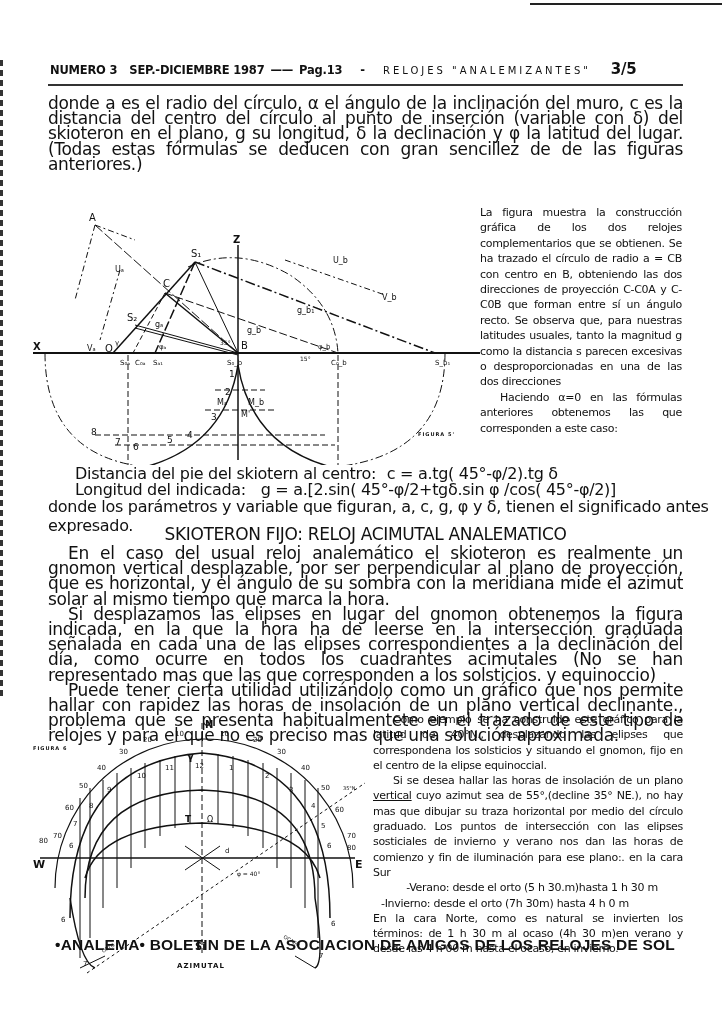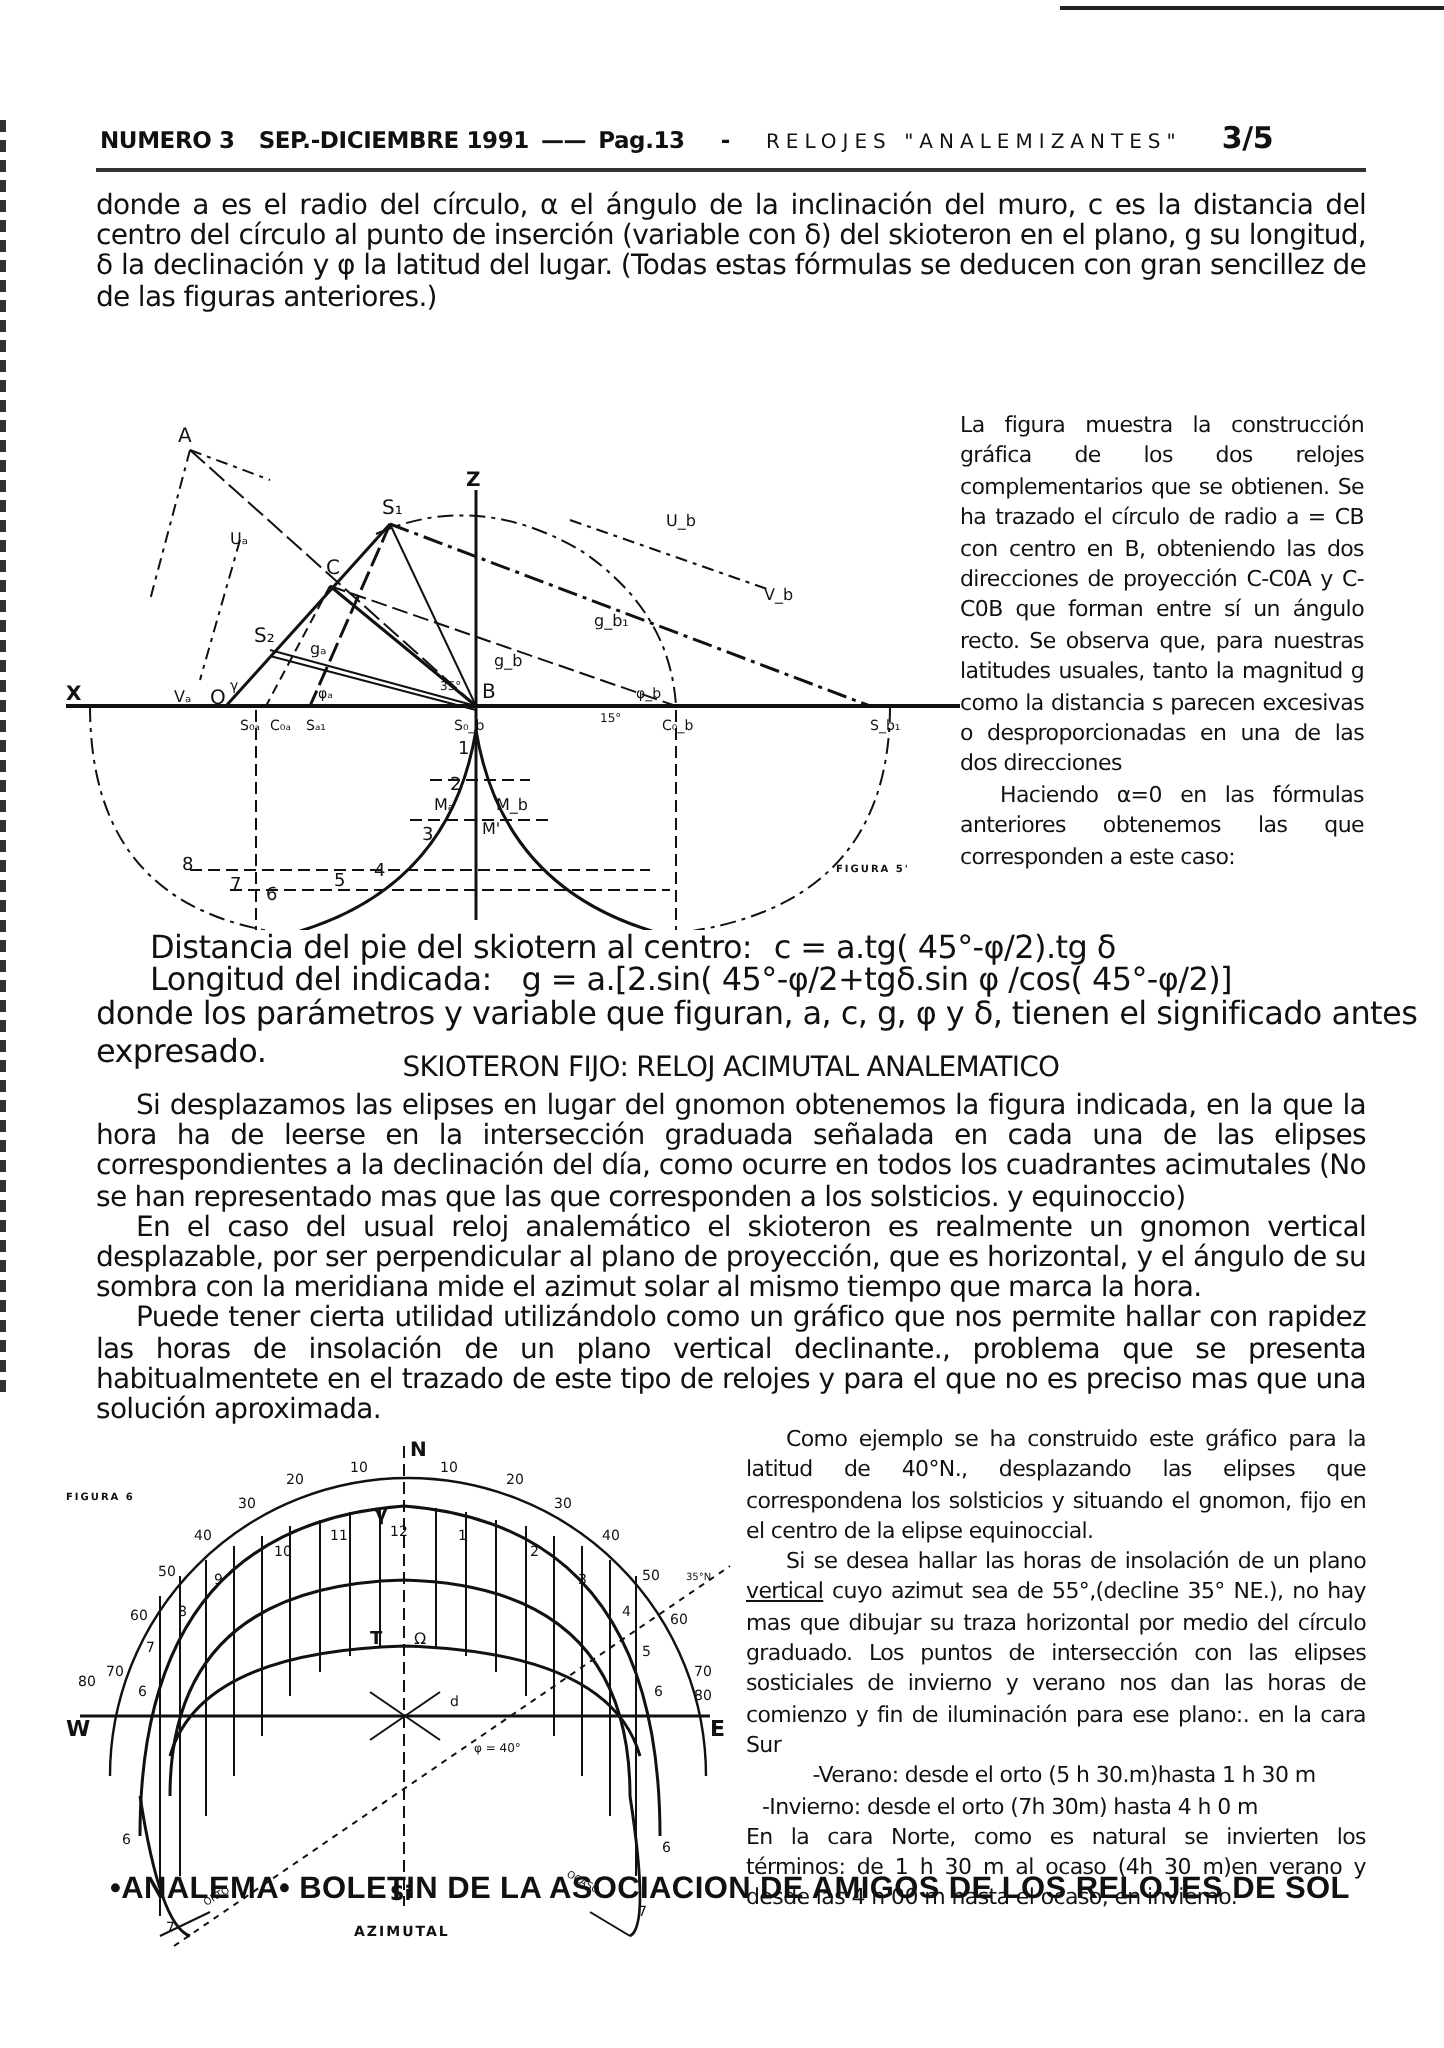--- a/index.html
+++ b/index.html
@@ -6,39 +6,39 @@
   body { width: 722px; height: 1024px; position: relative; overflow: hidden; font-family: "DejaVu Sans", sans-serif; color: #111; }
   .topline { position: absolute; left: 530px; top: 3px; width: 192px; height: 2px; background: #222; }
   .leftedge { position: absolute; left: 0; top: 60px; width: 3px; height: 640px; background: repeating-linear-gradient(#333 0 6px, transparent 6px 10px); }
   .header { position: absolute; left: 50px; top: 60px; width: 630px; font-size: 11.5px; font-weight: bold; display: flex; align-items: baseline; letter-spacing: -0.2px; }
   .header .num { margin-right: 12px; }
   .header .date { margin-right: 6px; }
   .header .pag { margin-right: 18px; }
   .header .title { font-weight: normal; letter-spacing: 3px; font-size: 10px; margin-right: 20px; }
   .header .frac { font-size: 15px; text-align: center; }
   .hrule { position: absolute; left: 48px; top: 84px; width: 635px; height: 1.5px; background: #333; }
-  .txt { position: absolute; font-family: "DejaVu Sans", sans-serif; font-size: 14px; line-height: 15.2px; letter-spacing: -0.35px; text-align: justify; }
+  .txt { position: absolute; font-family: "DejaVu Sans", sans-serif; font-size: 17px; line-height: 15.2px; letter-spacing: -0.35px; text-align: justify; }
   .txt p { margin: 0; }
   .ind { text-indent: 20px; }
   .narrow { font-size: 11px; letter-spacing: -0.3px; }
   .center { text-align: center; }
   .formula { position: absolute; font-size: 16px; letter-spacing: -0.3px; }
   .footer { position: absolute; left: 45px; top: 936px; width: 640px; font-family: "Liberation Sans", sans-serif; font-weight: bold; font-size: 15.5px; letter-spacing: 0.2px; text-align: center; }
   svg text { font-family: "DejaVu Sans", sans-serif; }
   u { text-decoration: underline; }
 </style>
 </head>
 <body>
 
 <div class="topline"></div>
 <div class="leftedge"></div>
 
 <div class="header">
   <span class="num">NUMERO 3</span>
-  <span class="date">SEP.-DICIEMBRE 1991</span>
+  <span class="date">SEP.-DICIEMBRE 1987</span>
   <span class="date">——</span>
   <span class="pag">Pag.13</span>
   <span class="pag">-</span>
   <span class="title">RELOJES "ANALEMIZANTES"</span>
   <span class="frac">3/5</span>
 </div>
 <div class="hrule"></div>
 
 <div class="txt" style="left:48px; top:96px; width:635px;">
   <p>donde a es el radio del círculo, α el ángulo de la inclinación del muro, c es la distancia del centro del círculo al punto de inserción (variable con δ) del skioteron en el plano, g su longitud, δ la declinación y φ la latitud del lugar. (Todas estas fórmulas se deducen con gran sencillez de de las figuras anteriores.)</p>
@@ -133,22 +133,22 @@
   <span style="margin-left:6px;">c = a.tg( 45°-φ/2).tg δ</span>
 </div>
 <div class="formula" style="left:75px; top:480px;">
   <span>Longitud del indicada:</span>
   <span style="margin-left:10px;">g = a.[2.sin( 45°-φ/2+tgδ.sin φ /cos( 45°-φ/2)]</span>
 </div>
 <div class="formula" style="left:48px; top:497px;">donde los parámetros y variable que figuran, a, c, g, φ y δ, tienen el significado antes expresado.</div>
 
 <div class="txt center" style="left:48px; top:527px; width:635px;">SKIOTERON FIJO: RELOJ ACIMUTAL ANALEMATICO</div>
 <div class="txt" style="left:48px; top:546px; width:635px;">
+  <p class="ind">En el caso del usual reloj analemático el skioteron es realmente un gnomon vertical desplazable, por ser perpendicular al plano de proyección, que es horizontal, y el ángulo de su sombra con la meridiana mide el azimut solar al mismo tiempo que marca la hora.</p>
   <p class="ind">Si desplazamos las elipses en lugar del gnomon obtenemos la figura indicada, en la que la hora ha de leerse en la intersección graduada señalada en cada una de las elipses correspondientes a la declinación del día, como ocurre en todos los cuadrantes acimutales (No se han representado mas que las que corresponden a los solsticios. y equinoccio)</p>
-  <p class="ind">En el caso del usual reloj analemático el skioteron es realmente un gnomon vertical desplazable, por ser perpendicular al plano de proyección, que es horizontal, y el ángulo de su sombra con la meridiana mide el azimut solar al mismo tiempo que marca la hora.</p>
   <p class="ind">Puede tener cierta utilidad utilizándolo como un gráfico que nos permite hallar con rapidez las horas de insolación de un plano vertical declinante., problema que se presenta habitualmentete en el trazado de este tipo de relojes y para el que no es preciso mas que una solución aproximada.</p>
 </div>
 
 <svg style="position:absolute; left:25px; top:718px;" width="345" height="262" viewBox="0 0 345 262">
   <g stroke="#111" fill="none">
 
     <path d="M 30 170 A 148 148 0 0 1 328 170" stroke-width="1.2"></path>
 
     <path d="M 45 200 Q 45 45 177 35 Q 305 45 305 200" stroke-width="1.5"></path>
     <path d="M 60 180 Q 60 75 177 72 Q 290 75 290 180" stroke-width="1.5"></path>

